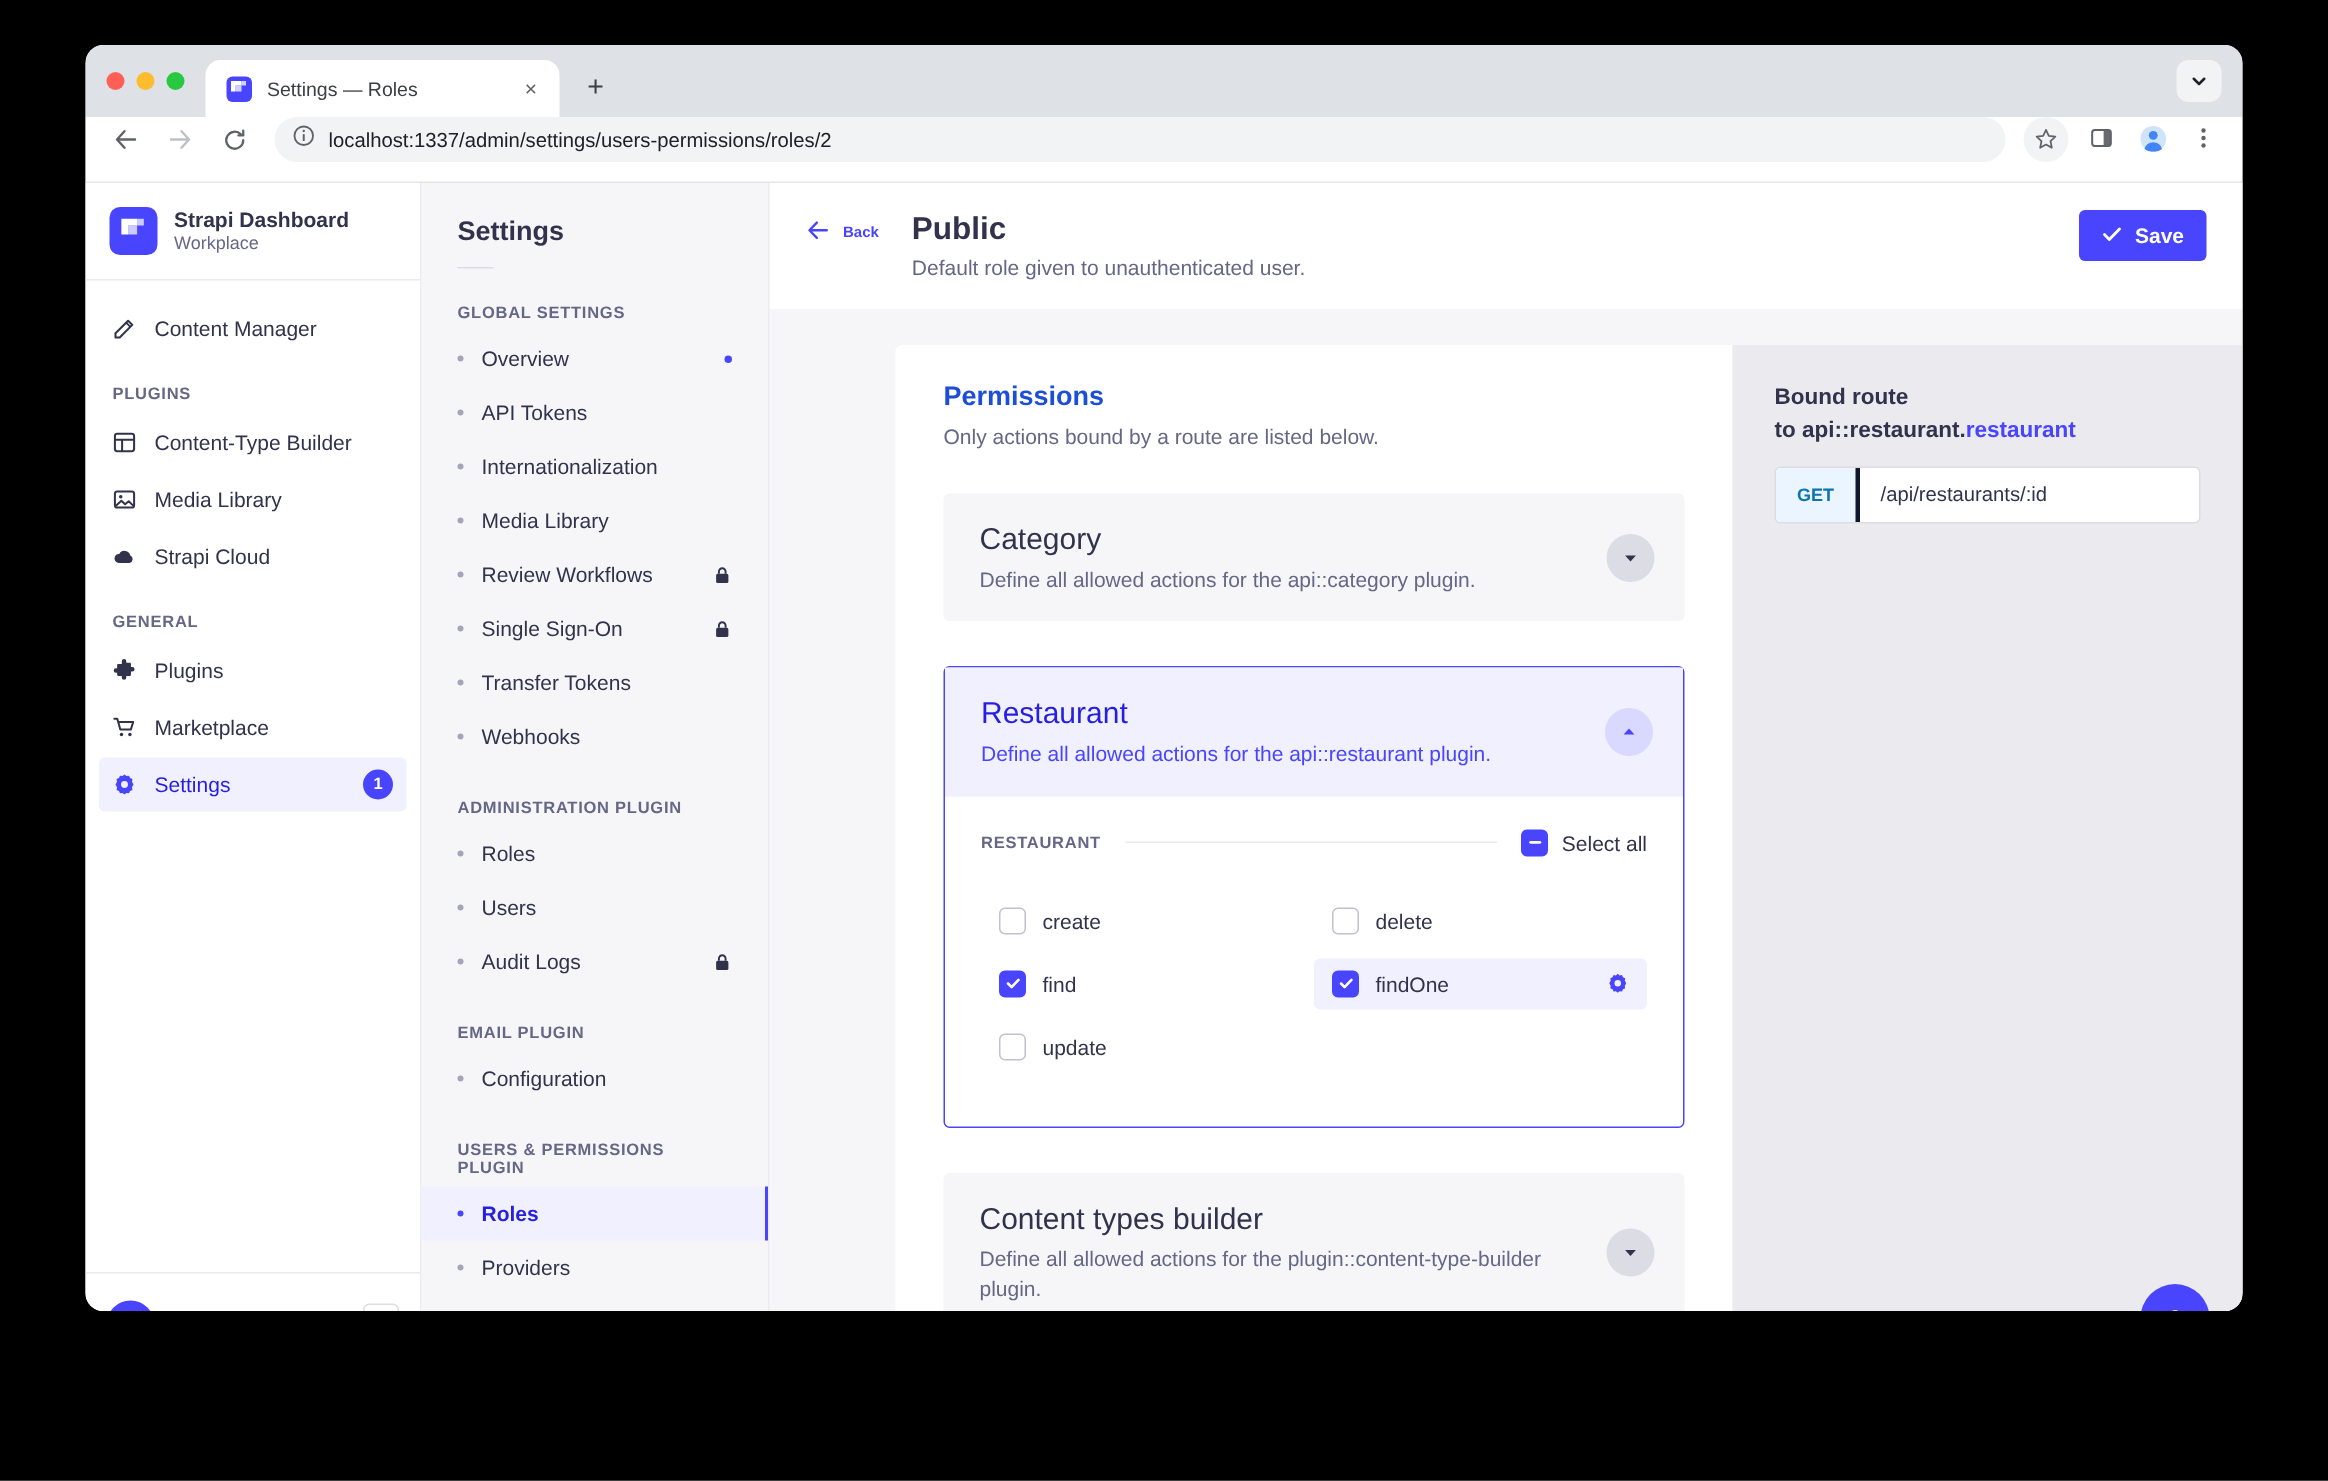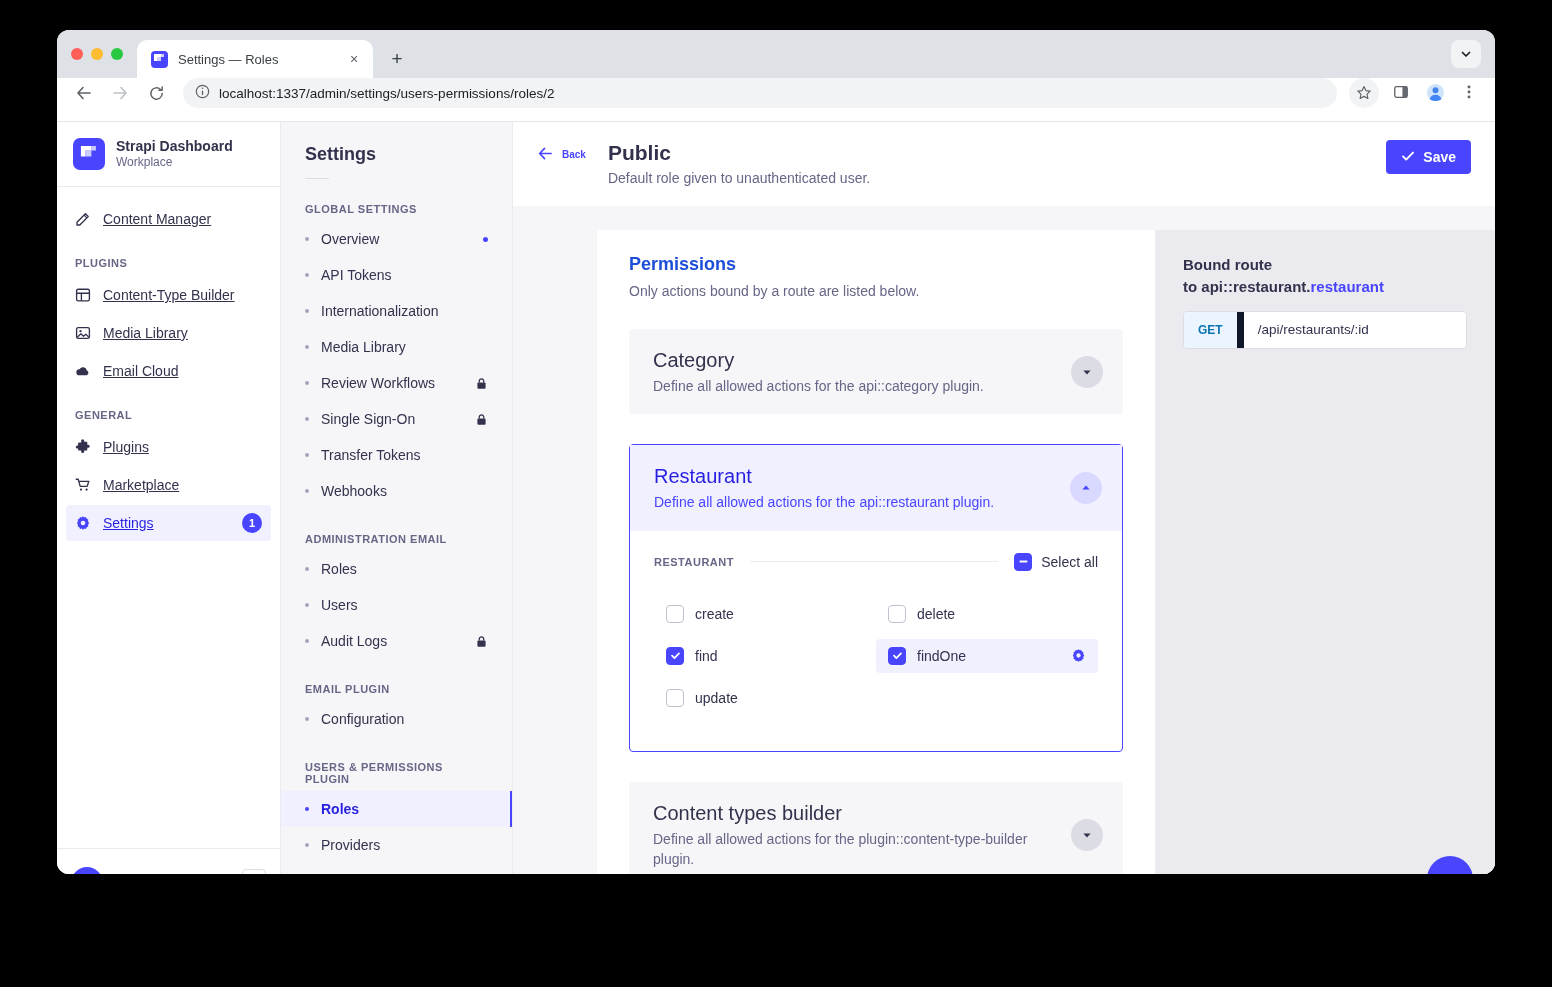--- a/index.html
+++ b/index.html
@@ -153,21 +153,21 @@
     color: #32324d; font-size: 14px;
     margin-bottom: 2px;
   }
   .nav-item .nav-ic {
     width: 16px; height: 16px; flex: none;
     display: flex; align-items: center; justify-content: center;
     color: #32324d;
   }
   .nav-item.active { background: #f0f0ff; color: #271fe0; }
   .nav-item.active .nav-ic { color: #4945ff; }
-  .nav-label { flex: 1; text-decoration: underline; }
+  .nav-label { flex: 1; }
   .nav-badge {
     background: #4945ff; color: #fff;
     font-size: 11px; font-weight: 600;
     min-width: 20px; height: 20px; border-radius: 10px;
     display: flex; align-items: center; justify-content: center;
     padding: 0 6px;
   }
   .nav-user {
     border-top: 1px solid #eaeaef;
     height: 68px;
@@ -364,21 +364,21 @@
     border: 1px solid #dcdce4;
     border-radius: 4px;
     height: 38px;
     overflow: hidden;
   }
   .route-method {
     background: #eaf5ff; color: #0c75af;
     font-size: 12px; font-weight: 700;
     display: flex; align-items: center;
     padding: 0 14px;
-    border-right: 7px solid #0f172a;
+    border-right: 3px solid #0f172a;
   }
   .route-path {
     flex: 1;
     display: flex; align-items: center;
     padding: 0 14px;
     font-size: 13.5px; color: #32324d;
   }
 
   .help-fab {
     position: absolute;
@@ -519,21 +519,21 @@
               </svg>
           </span>
           <span class="nav-label">Media Library</span>
         </div>
         <div class="nav-item">
           <span class="nav-ic">
             <svg width="16" height="16" viewBox="0 0 16 16">
                 <path d="M4.2 12.3a3 3 0 0 1 .3-6 4 4 0 0 1 7.4 1.1 2.6 2.6 0 0 1-.5 4.9z" fill="currentColor"></path>
               </svg>
           </span>
-          <span class="nav-label">Email Cloud</span>
+          <span class="nav-label">Strapi Cloud</span>
         </div>
 
         <div class="nav-section">GENERAL</div>
         <div class="nav-item">
           <span class="nav-ic">
             <svg width="16" height="16" viewBox="0 0 16 16">
                 <path d="M6.2 1.8a1.5 1.5 0 0 1 3 0v1h2.3c.5 0 .8.4.8.8v2.1h.9a1.5 1.5 0 0 1 0 3h-.9v2.1c0 .5-.3.8-.8.8H9.2v1a1.5 1.5 0 0 1-3 0v-1H3.9c-.5 0-.8-.3-.8-.8V9.5h-.8a1.5 1.5 0 0 1 0-3h.8V4.4c0-.5.3-.8.8-.8h2.3z" fill="currentColor"></path>
               </svg>
           </span>
           <span class="nav-label">Plugins</span>
@@ -611,21 +611,21 @@
       </div>
       <div class="subnav-item">
         <span class="bullet"></span>
         <span class="sub-label">Transfer Tokens</span>
       </div>
       <div class="subnav-item">
         <span class="bullet"></span>
         <span class="sub-label">Webhooks</span>
       </div>
 
-      <div class="subnav-section">ADMINISTRATION EMAIL</div>
+      <div class="subnav-section">ADMINISTRATION PLUGIN</div>
       <div class="subnav-item">
         <span class="bullet"></span>
         <span class="sub-label">Roles</span>
       </div>
       <div class="subnav-item">
         <span class="bullet"></span>
         <span class="sub-label">Users</span>
       </div>
       <div class="subnav-item">
         <span class="bullet"></span>

